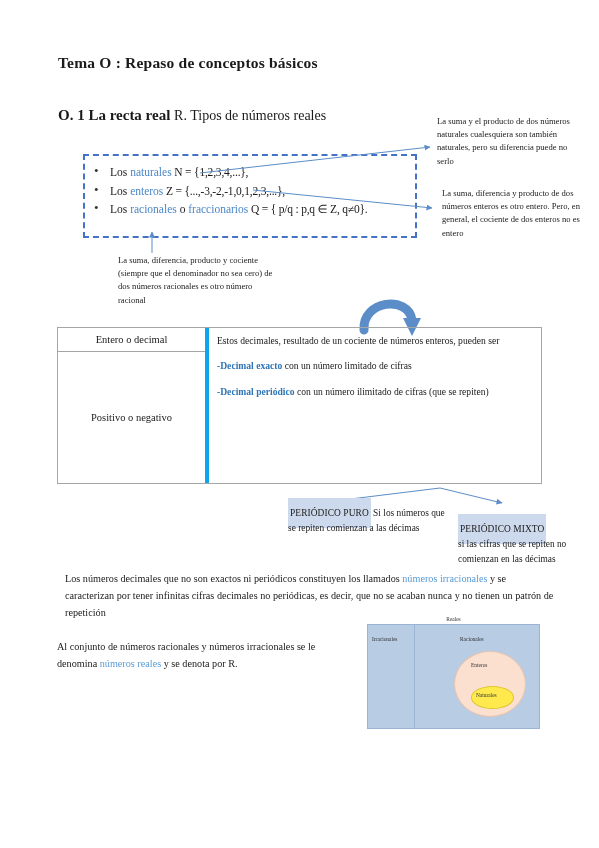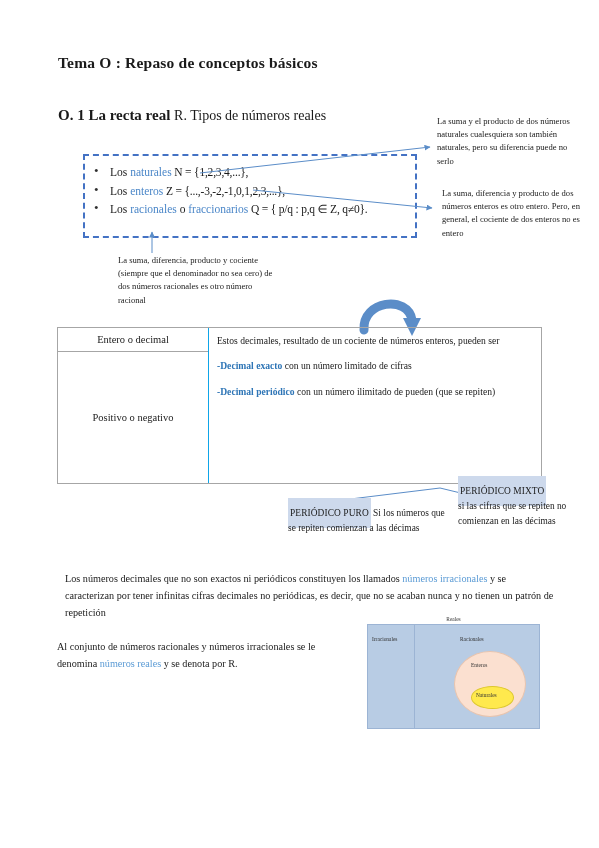--- a/index.html
+++ b/index.html
@@ -126,21 +126,21 @@
     display: flex;
     align-items: center;
     justify-content: center;
     text-align: center;
     font-size: 10.5px;
     line-height: 16px;
     padding: 0 10px;
   }
   .tbl-col2 {
     width: 151px;
-    border-right: 1px solid #0ea5e9;
+    border-right: 4px solid #0ea5e9;
     box-sizing: border-box;
     display: flex;
     flex-direction: column;
   }
   .tbl-c2-top {
     height: 24px;
     border-bottom: 1px solid #a6a6a6;
     box-sizing: border-box;
     display: flex;
     align-items: center;
@@ -164,21 +164,21 @@
   .tbl-col3 p { margin: 0 0 11px 0; }
   .tbl-col3 .kw { color: #2e75b6; font-weight: bold; }
 
   
   .callout {
     position: absolute;
     font-size: 9.4px;
     line-height: 15px;
   }
   #callout-puro  { left: 288px; top: 506px; width: 160px; }
-  #callout-mixto { left: 458px; top: 484px; width: 124px; }
+  #callout-mixto { left: 458px; top: 522px; width: 124px; }
   .hl {
     background: #cdd9ec;
     padding: 10px 2px;
     letter-spacing: 0.1px;
   }
 
   
   .para {
     position: absolute;
     font-size: 10.2px;
@@ -300,21 +300,21 @@
   </svg>
 
   <div class="tbl">
     <div class="tbl-col2">
       <div class="tbl-c2-top">Entero o decimal</div>
       <div class="tbl-c2-bot">Positivo o negativo</div>
     </div>
     <div class="tbl-col3">
       <p>Estos decimales, resultado de un cociente de números enteros, pueden ser</p>
       <p><span class="kw">-Decimal exacto</span><span> con un número limitado de cifras</span></p>
-      <p><span class="kw">-Decimal periódico</span><span> con un número ilimitado de pueden (que se repiten)</span></p>
+      <p><span class="kw">-Decimal periódico</span><span> con un número ilimitado de cifras (que se repiten)</span></p>
     </div>
   </div>
 
   <div class="callout" id="callout-puro">
     <span class="hl">PERIÓDICO PURO</span><span> Si los números que se repiten comienzan a las décimas</span>
   </div>
   <div class="callout" id="callout-mixto">
     <span class="hl">PERIÓDICO MIXTO</span><br><span>si las cifras que se repiten no comienzan en las décimas</span>
   </div>
 

